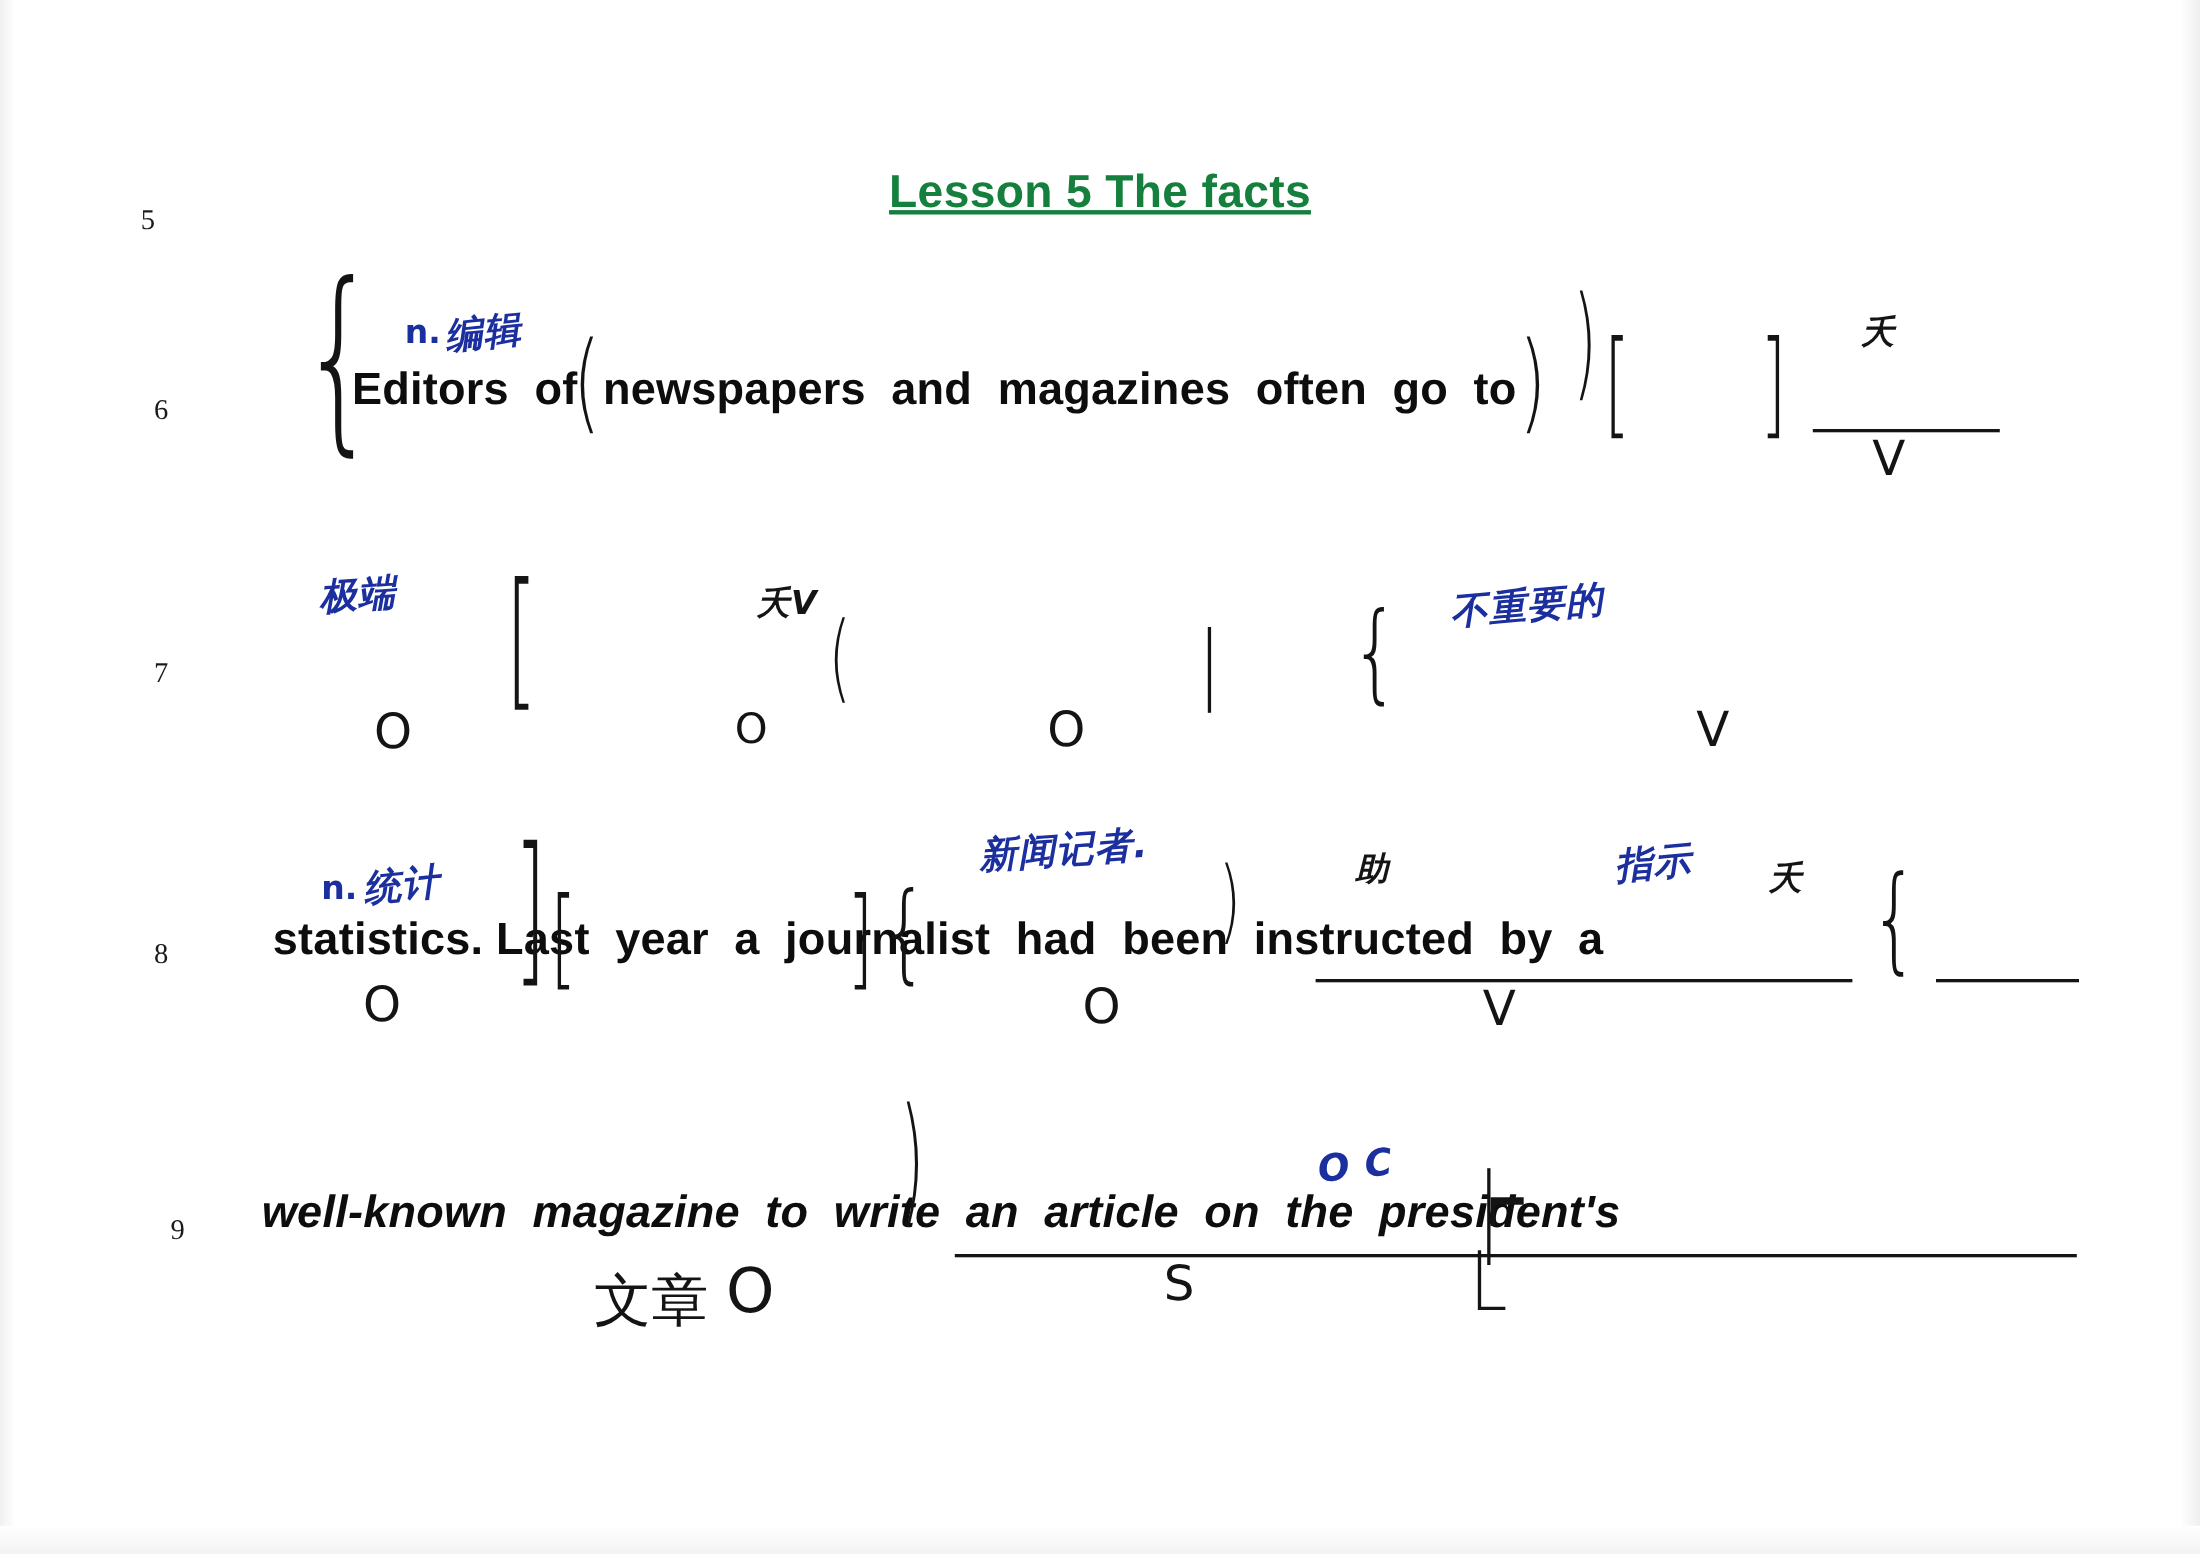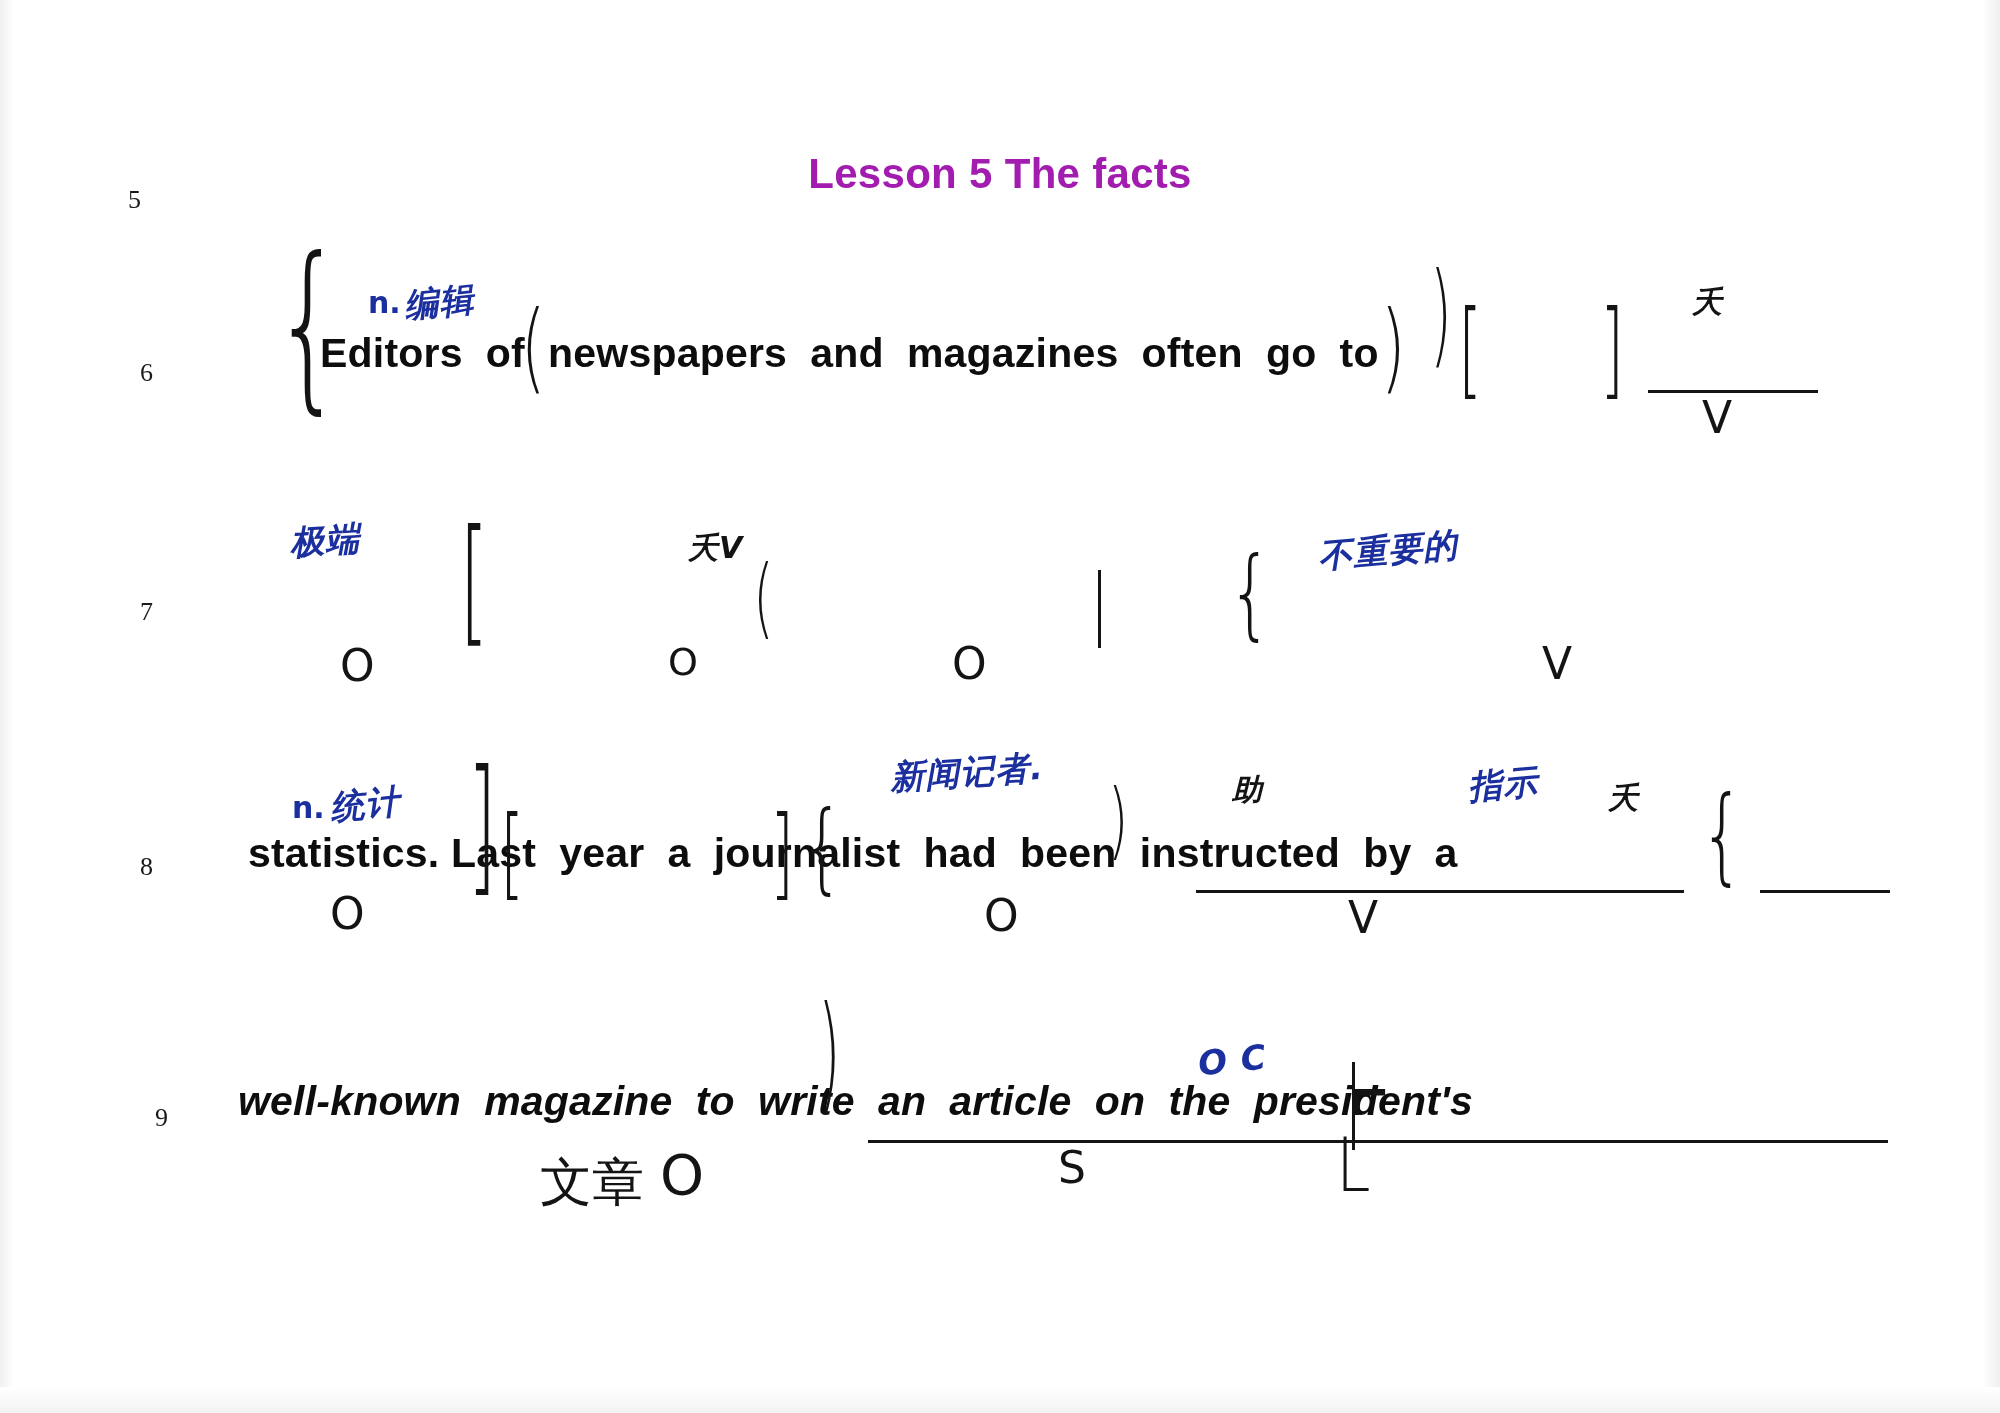--- a/index.html
+++ b/index.html
@@ -38,22 +38,23 @@
   }
 
   .doc-title {
     position: absolute;
     left: 0;
     top: 150px;
     width: 2000px;
     text-align: center;
     font-size: 42px;
     font-weight: bold;
-    color: #a21caf;
+    color: #15803d;
     letter-spacing: 0.3px;
+    text-decoration: underline;
   }
 
   .line-number {
     position: absolute;
     font-size: 26px;
     color: #1a1a1a;
     font-family: "Liberation Serif", serif;
   }
 
   .text-line {

